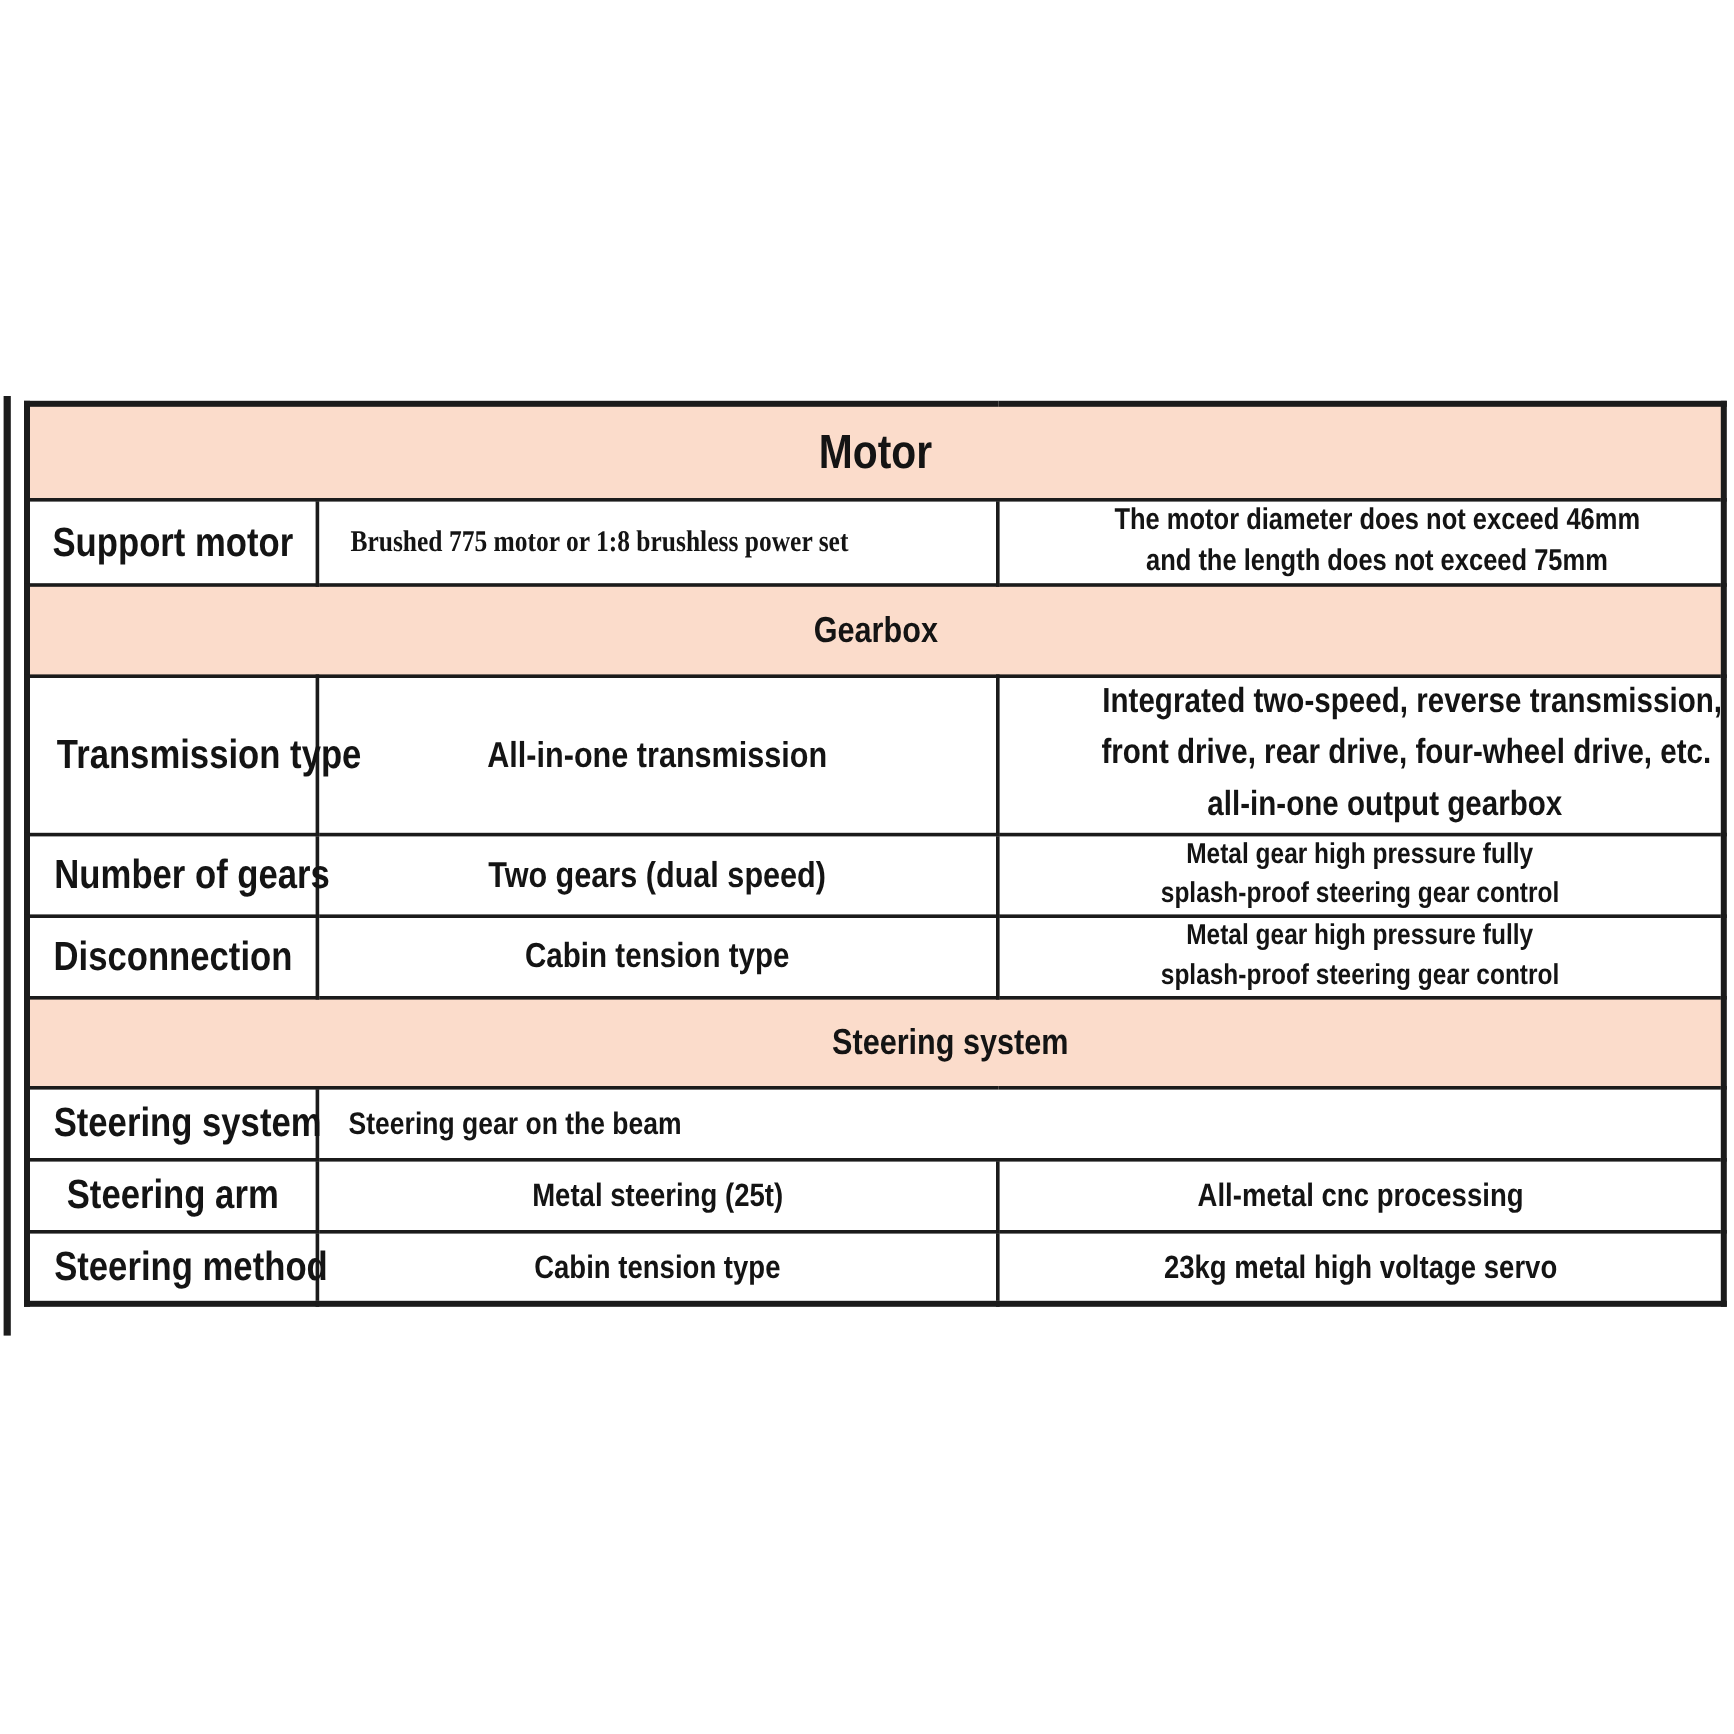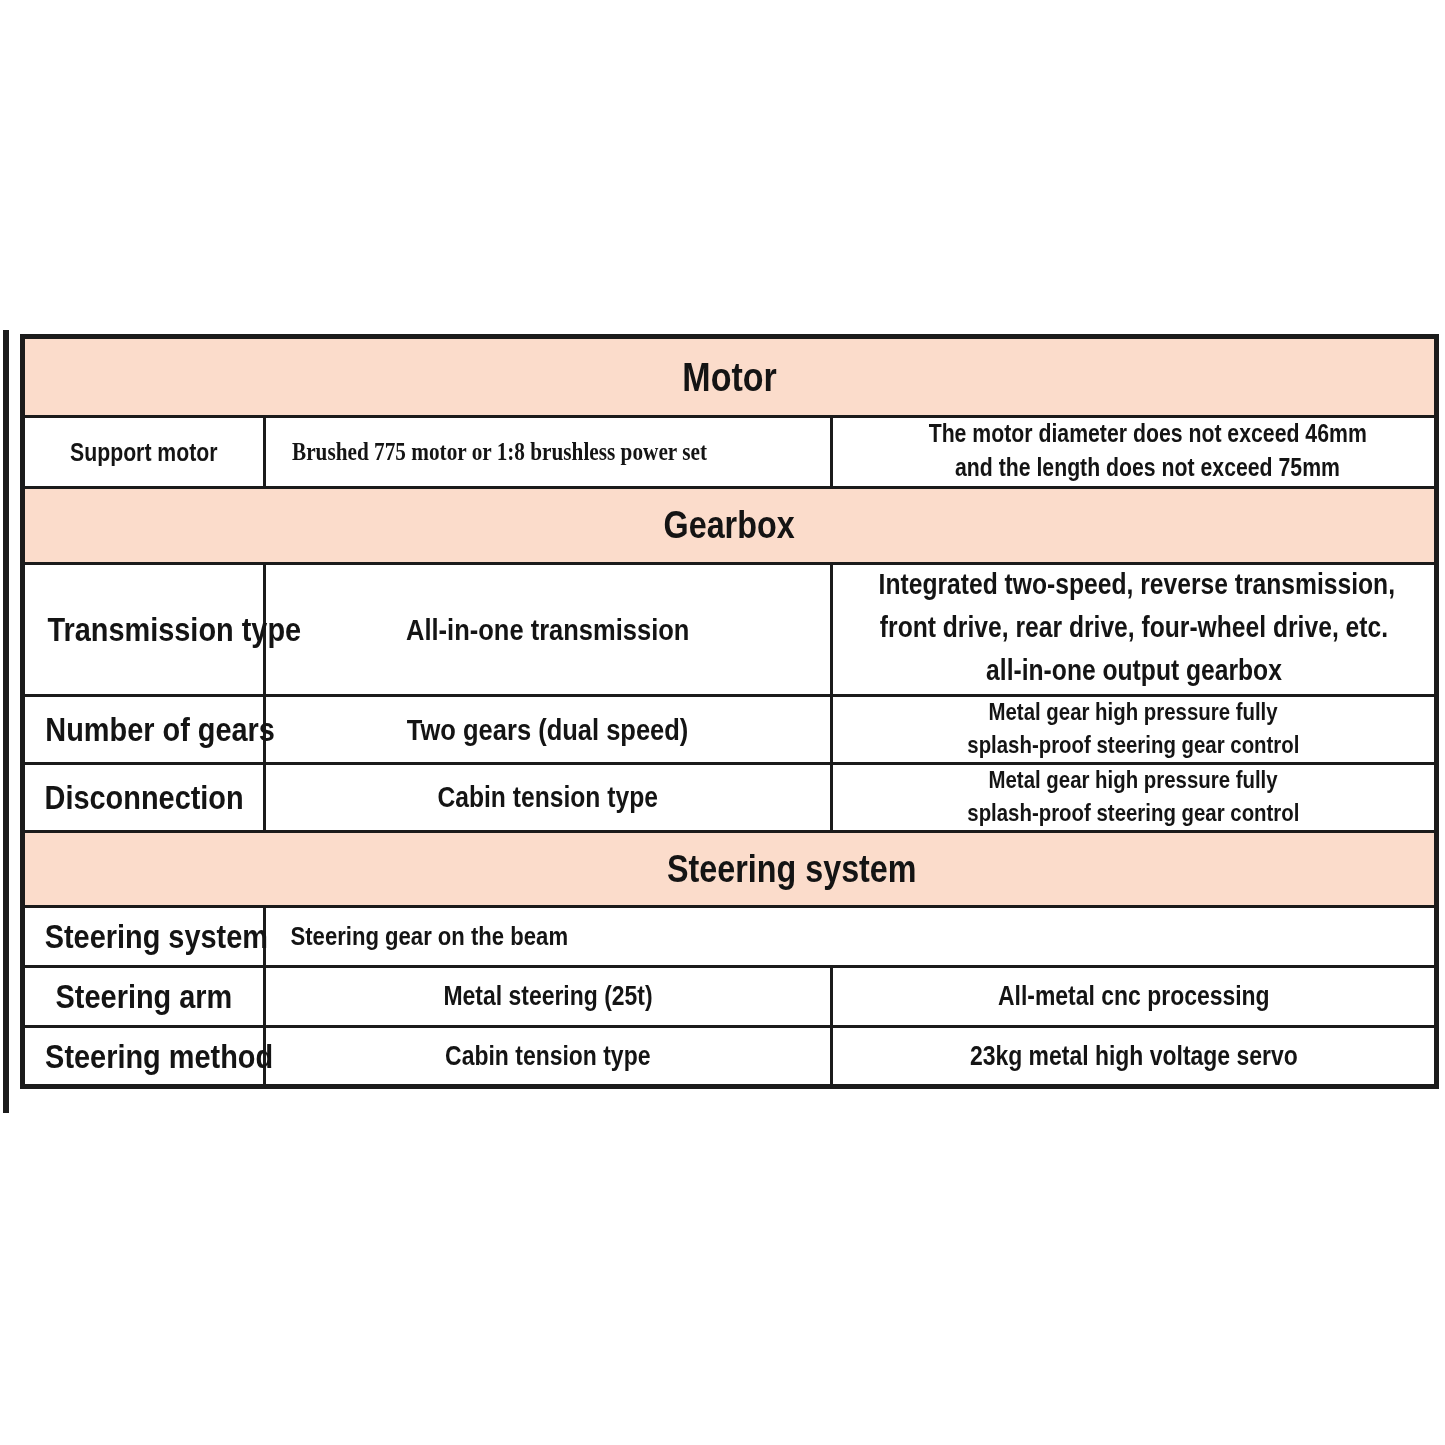--- a/index.html
+++ b/index.html
@@ -29,43 +29,43 @@
   table.spec td{
     border:3px solid var(--line);
     padding:0;vertical-align:middle;
     color:var(--ink);
   }
   td.section{
     background:var(--accent);
     text-align:center;
     font-size:40px;
   }
-  td.section.sub{font-size:38px;}
-  td.label{text-align:center;font-size:25px;}
+  td.section.sub{font-size:30px;}
+  td.label{text-align:center;font-size:34px;}
   td.label.lg{font-size:34px;}
   td.value{text-align:center;}
   td.value.left{text-align:left;padding-left:26px;font-family:Liberation Serif, serif;}
   td.detail{text-align:center;}
   td.detail.left{text-align:left;padding-left:30px;}
 
   
   .tx{display:inline-block;white-space:nowrap;transform:scaleX(0.85);transform-origin:50% 50%;}
   .tl{transform-origin:0 50%;}
   .shift{transform:translateX(62px) scaleX(0.85);}
 
   .f24{font-size:24px;}
   .f25{font-size:25px;}
   .f26{font-size:26px;}
   .f27{font-size:27px;}
   .f29{font-size:29px;}
   .f30{font-size:30px;}
 
   .lh31 div{line-height:31px;margin-left:28px;}
   .lh29 div{line-height:29.5px;}
-  .lh38 div{line-height:38px;}
+  .lh38 div{line-height:38px;padding-left:40px;}
 
   
   .span-box{width:567px;text-align:left;}
 </style>
 </head>
 <body style="background: rgb(255, 255, 255);">
 
 <div class="canvas">
 
   <div class="left-rule"></div>

